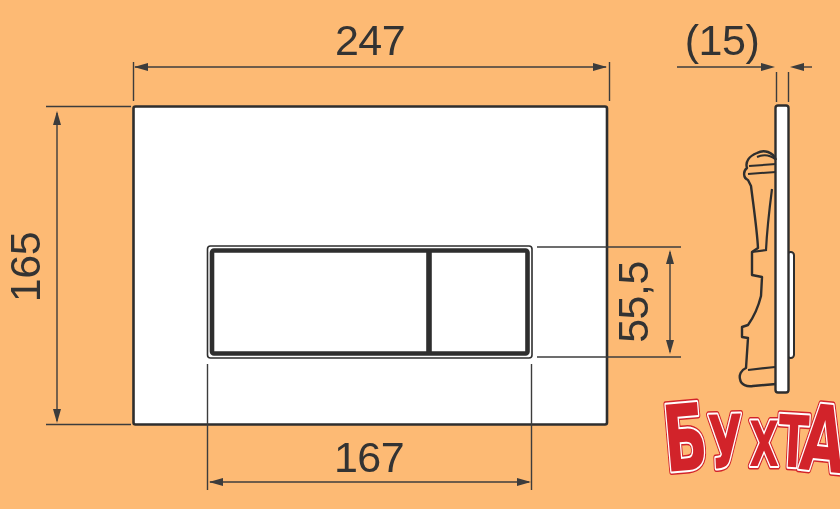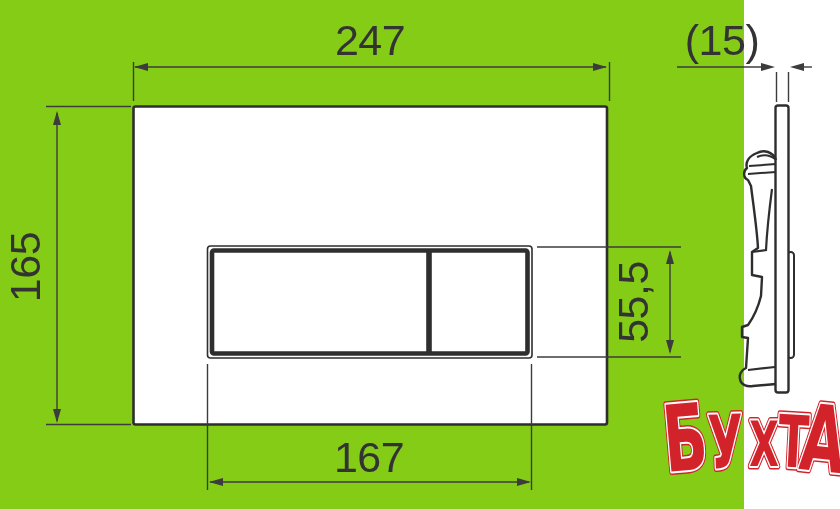--- a/index.html
+++ b/index.html
@@ -1,20 +1,20 @@
 <!DOCTYPE html>
 <html><head>
 <meta charset="utf-8">
 <style>
   html,body{margin:0;padding:0;}
   body{
     width:840px;height:509px;background:#ffffff;overflow:hidden;
     font-family:"Liberation Sans", sans-serif;
   }
-  .stage{position:relative;width:744px;height:509px;background:#84cc16;}
+  .stage{position:relative;width:840px;height:509px;background:#fdba74;}
   svg{position:absolute;left:0;top:0;}
   .dim-text{
     fill:#333333;
     font-family:"Liberation Sans", sans-serif;
     font-size:43px;
     font-weight:400;
     letter-spacing:-0.5px;
   }
   .part{stroke:#2e2e2e;fill:#ffffff;}
   .partline{stroke:#2e2e2e;fill:none;}

